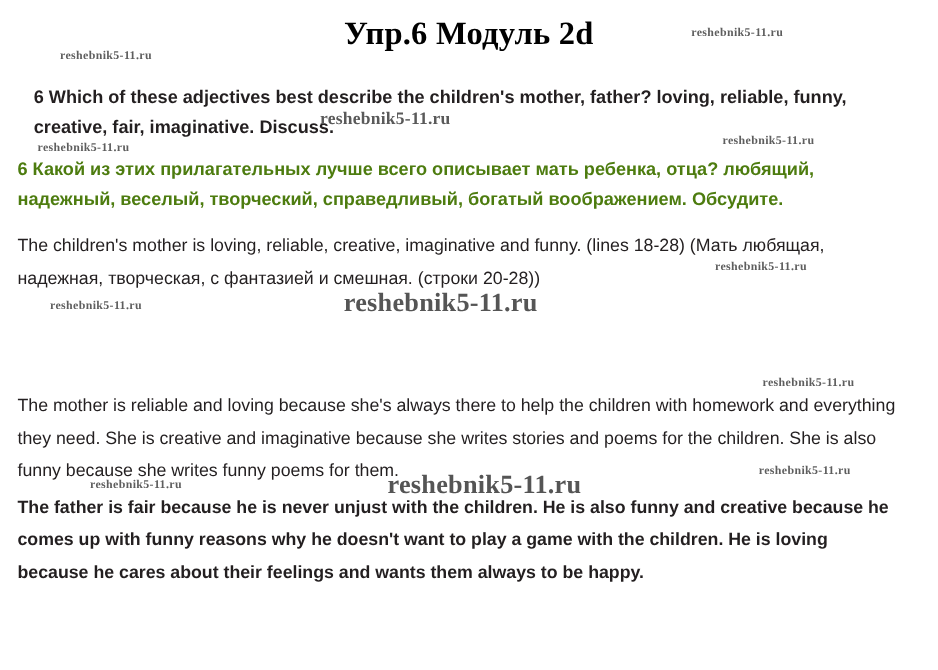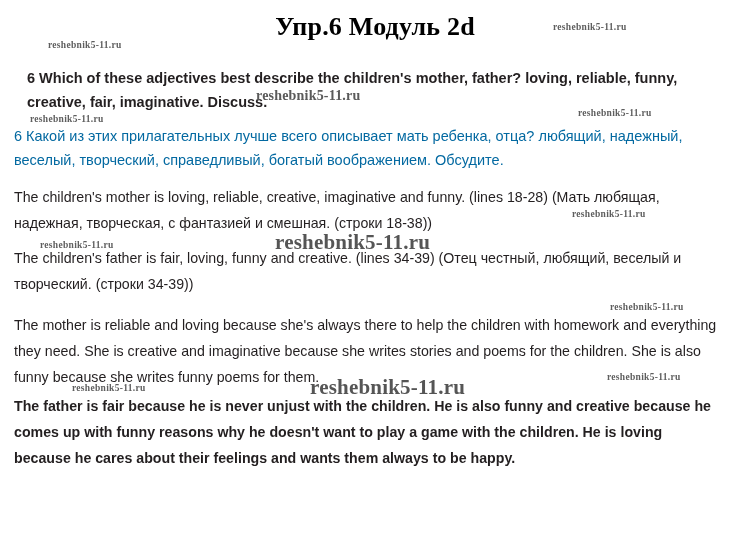--- a/index.html
+++ b/index.html
@@ -41,23 +41,23 @@
     font-weight: bold;
     line-height: 24px;
     color: #231f20;
   }
   .q-ru {
     position: absolute;
     top: 124px;
     left: 14px;
     width: 706px;
     font-size: 14.5px;
-    font-weight: normal;
+    font-weight: bold;
     line-height: 24px;
-    color: #0369a1;
+    color: #4d7c0f;
   }
   .para {
     position: absolute;
     left: 14px;
     width: 706px;
     font-size: 14.2px;
     line-height: 26px;
     color: #231f20;
   }
   .p1 { top: 184px; }
@@ -98,22 +98,21 @@
 <body>
 
 <div class="page">
 
   <div class="title">Упр.6 Модуль 2d</div>
 
   <div class="q-en">6 Which of these adjectives best describe the children's mother, father? loving, reliable, funny, creative, fair, imaginative. Discuss.</div>
 
   <div class="q-ru">6 Какой из этих прилагательных лучше всего описывает мать ребенка, отца? любящий, надежный, веселый, творческий, справедливый, богатый воображением. Обсудите.</div>
 
-  <div class="para p1">The children's mother is loving, reliable, creative, imaginative and funny. (lines 18-28) (Мать любящая, надежная, творческая, с фантазией и смешная. (строки 18-38))</div>
-  <div class="para p2">The children's father is fair, loving, funny and creative. (lines 34-39) (Отец честный, любящий, веселый и творческий. (строки 34-39))</div>
+  <div class="para p1">The children's mother is loving, reliable, creative, imaginative and funny. (lines 18-28) (Мать любящая, надежная, творческая, с фантазией и смешная. (строки 20-28))</div>
   <div class="para p3">The mother is reliable and loving because she's always there to help the children with homework and everything they need. She is creative and imaginative because she writes stories and poems for the children. She is also funny because she writes funny poems for them.</div>
   <div class="para p4">The father is fair because he is never unjust with the children. He is also funny and creative because he comes up with funny reasons why he doesn't want to play a game with the children. He is loving because he cares about their feelings and wants them always to be happy.</div>
 
   <div id="watermark-layer">
       <div class="wm wm-sm" style="left: 48px; top: 40px;">reshebnik5-11.ru</div>
       <div class="wm wm-sm" style="left: 553px; top: 22px;">reshebnik5-11.ru</div>
       <div class="wm wm-md" style="left: 256px; top: 88px;">reshebnik5-11.ru</div>
       <div class="wm wm-sm" style="left: 30px; top: 114px;">reshebnik5-11.ru</div>
       <div class="wm wm-sm" style="left: 578px; top: 108px;">reshebnik5-11.ru</div>
       <div class="wm wm-sm" style="left: 572px; top: 209px;">reshebnik5-11.ru</div>

